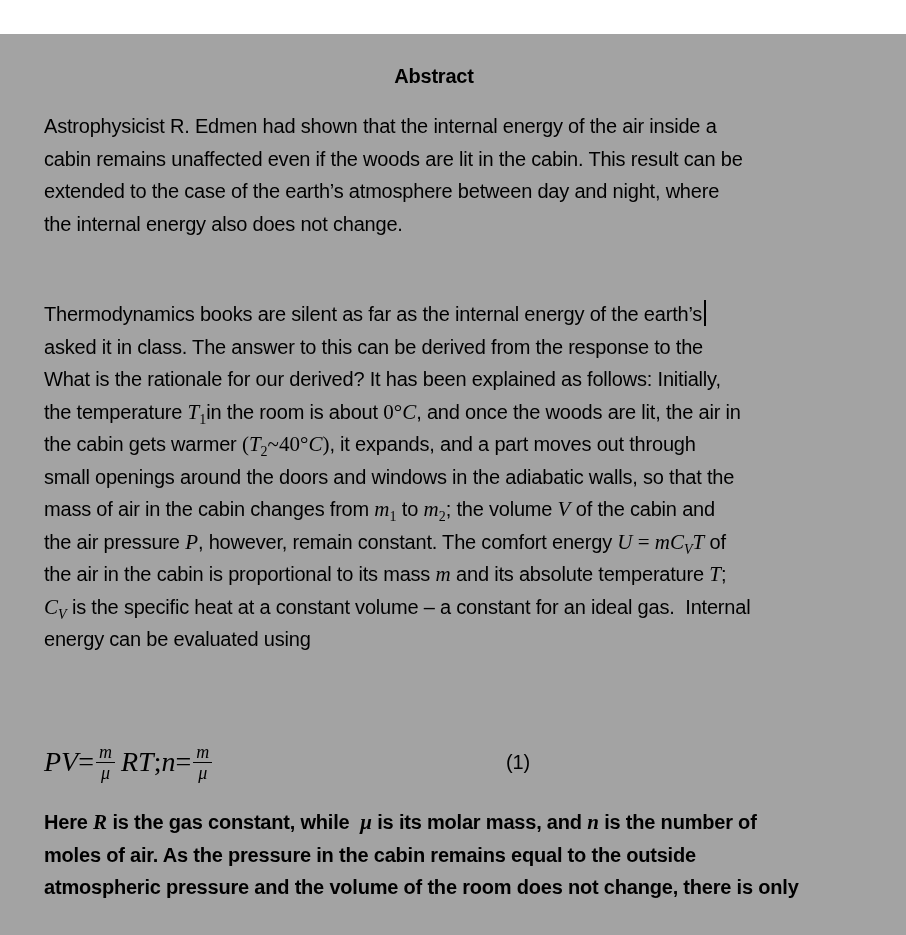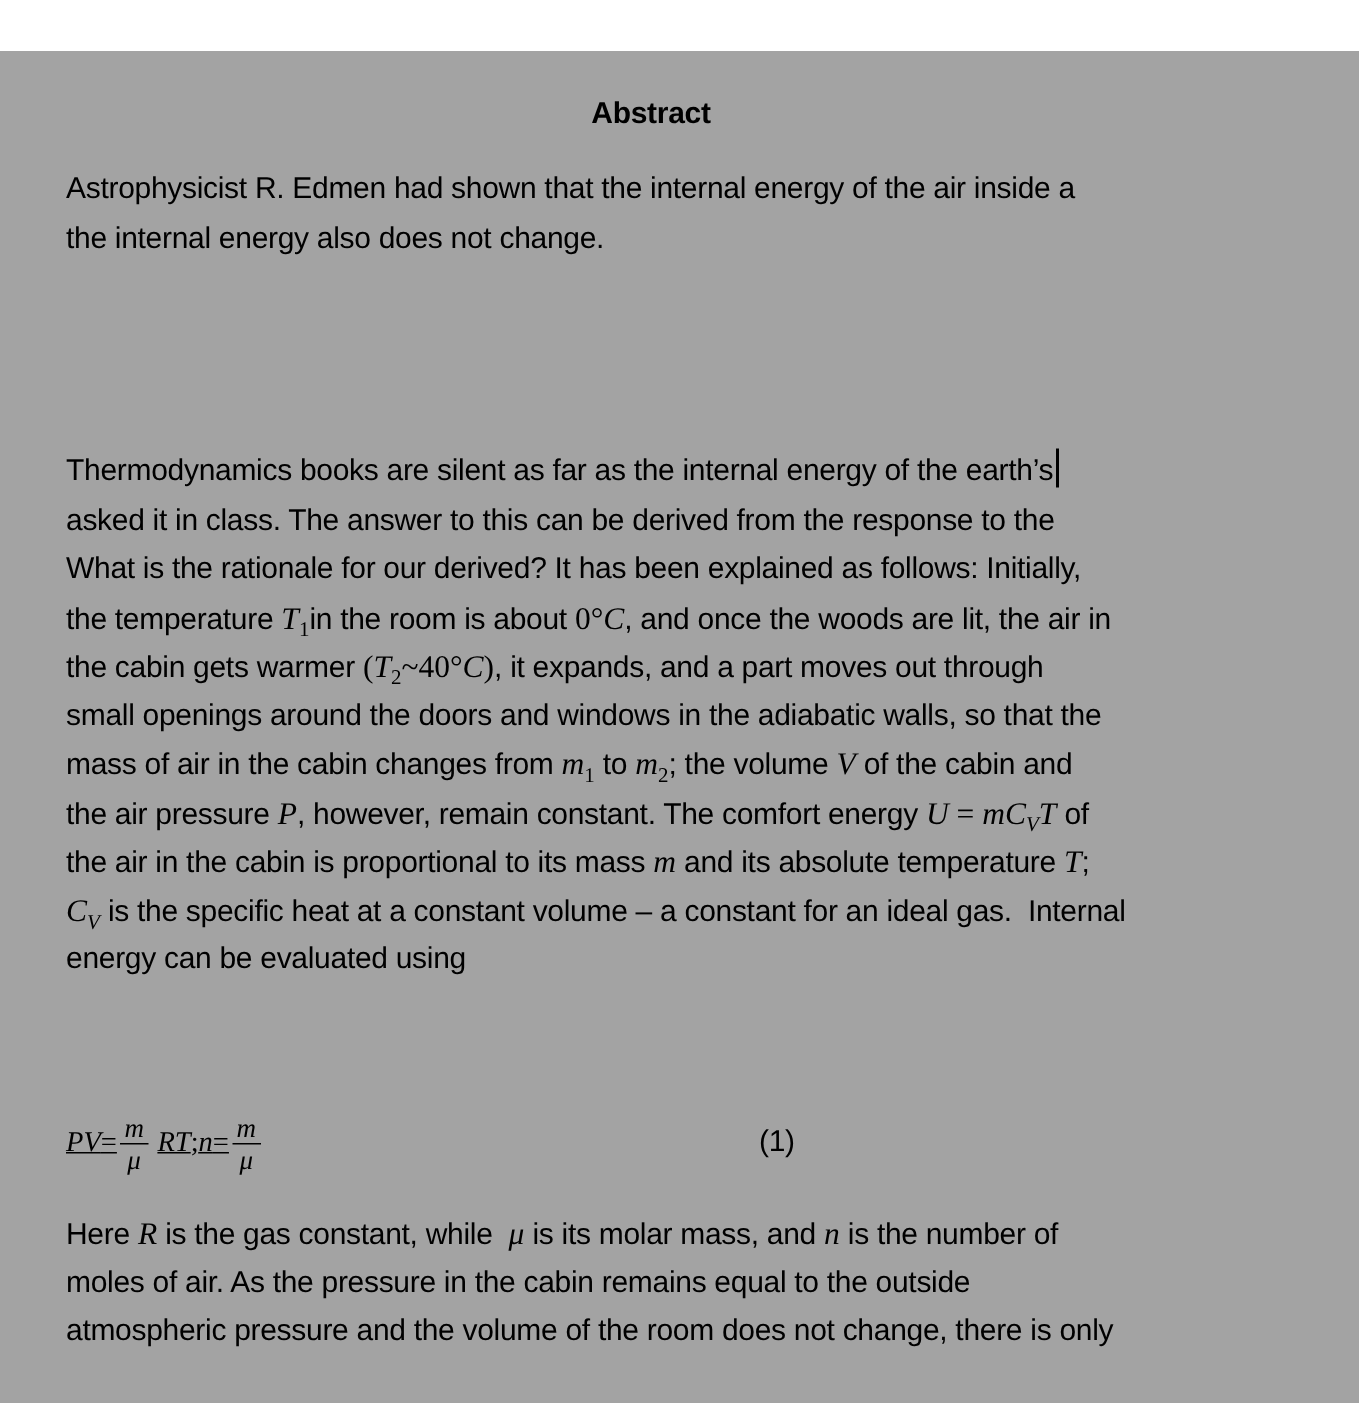--- a/index.html
+++ b/index.html
@@ -22,40 +22,42 @@
     vertical-align:-5px; letter-spacing:0;
   }
   .seg-subi { font-style:italic; }
   .seg-sup { font-size:13px; vertical-align:7px; letter-spacing:-0.2px; }
   .cursor {
     display:inline-block; width:1.5px; height:26px; background:#000;
     vertical-align:-5px; margin-left:2px;
   }
   .equation-row { position:absolute; left:44px; width:830px; height:62px; }
   .eq { display:inline-flex; align-items:center; height:62px; }
-  .eq .seg-i, .eq .seg-r { font-size:19px;text-decoration:underline; }
+  .eq .seg-i, .eq .seg-r { font-size:28px; }
   .frac {
     display:inline-flex; flex-direction:column; align-items:center;
     margin:0 6px 0 2px; font-family:"Liberation Serif", serif; font-style:italic;
   }
   .frac .fnum, .frac .fden { font-size:18px; line-height:20px; padding:0 3px; letter-spacing:0; }
   .frac .fnum { border-bottom:1.4px solid #000; }
   .eq-number {
     position:absolute; top:50%; transform:translateY(-50%);
     font-family:"Liberation Sans", sans-serif; font-size:20px;
   }
 </style>
 </head>
 <body>
 
 <div class="page">
   <div class="heading">Abstract</div>
   <div id="doc-body">
       <div class="paragraph" style="top: 76px;">
         <div class="line"><span class="seg-t">Astrophysicist R. Edmen had shown that the internal energy of the air inside a</span></div>
+        <div class="line"><span class="seg-t">cabin remains unaffected even if the woods are lit in the cabin. This result can be</span></div>
+        <div class="line"><span class="seg-t">extended to the case of the earth’s atmosphere between day and night, where</span></div>
         <div class="line"><span class="seg-t">the internal energy also does not change.</span></div>
       </div>
       <div class="paragraph" style="top: 264px;">
         <div class="line"><span class="seg-t">Thermodynamics books are silent as far as the internal energy of the earth’s</span><span class="cursor"></span></div>
         <div class="line"><span class="seg-t">asked it in class. The answer to this can be derived from the response to the</span></div>
         <div class="line"><span class="seg-t">What is the rationale for our derived? It has been explained as follows: Initially,</span></div>
         <div class="line"><span class="seg-t">the temperature </span><span class="seg-i">T</span><span class="seg-sub">1</span><span class="seg-t">in the room is about </span><span class="seg-r">0°</span><span class="seg-i">C</span><span class="seg-t">, and once the woods are lit, the air in</span></div>
         <div class="line"><span class="seg-t">the cabin gets warmer </span><span class="seg-r">(</span><span class="seg-i">T</span><span class="seg-sub">2</span><span class="seg-r">~40°</span><span class="seg-i">C</span><span class="seg-r">)</span><span class="seg-t">, it expands, and a part moves out through</span></div>
         <div class="line"><span class="seg-t">small openings around the doors and windows in the adiabatic walls, so that the</span></div>
         <div class="line"><span class="seg-t">mass of air in the cabin changes from </span><span class="seg-i">m</span><span class="seg-sub">1</span><span class="seg-t"> to </span><span class="seg-i">m</span><span class="seg-sub">2</span><span class="seg-t">; the volume </span><span class="seg-i">V</span><span class="seg-t"> of the cabin and</span></div>
@@ -73,19 +75,19 @@
           </span>
           <span class="seg-i">RT</span>
           <span class="seg-r">; </span>
           <span class="seg-i">n </span>
           <span class="seg-r">= </span>
           <span class="frac">
             <span class="fnum">m</span>
             <span class="fden">μ</span>
           </span>
         </span><span class="eq-number" style="left: 462px;">(1)</span></div>
-      <div class="paragraph" style="top: 772px;">
+      <div class="paragraph" style="top: 772px; font-weight: bold;">
         <div class="line"><span class="seg-t">Here </span><span class="seg-i">R</span><span class="seg-t"> is the gas constant, while  </span><span class="seg-i">μ</span><span class="seg-t"> is its molar mass, and </span><span class="seg-i">n</span><span class="seg-t"> is the number of</span></div>
         <div class="line"><span class="seg-t">moles of air. As the pressure in the cabin remains equal to the outside</span></div>
         <div class="line"><span class="seg-t">atmospheric pressure and the volume of the room does not change, there is only</span></div>
       </div>
     </div>
 </div>
 
 </body></html>

